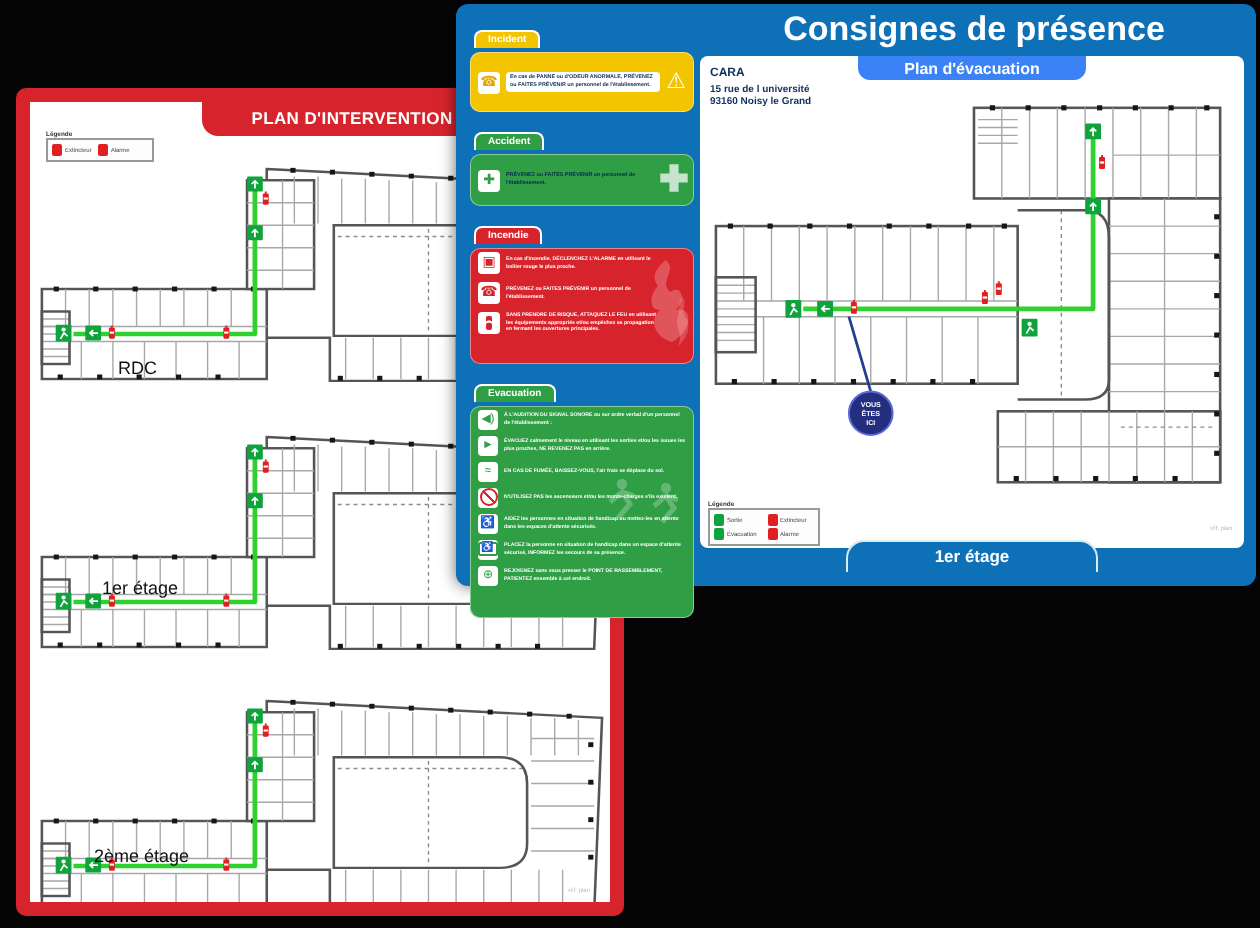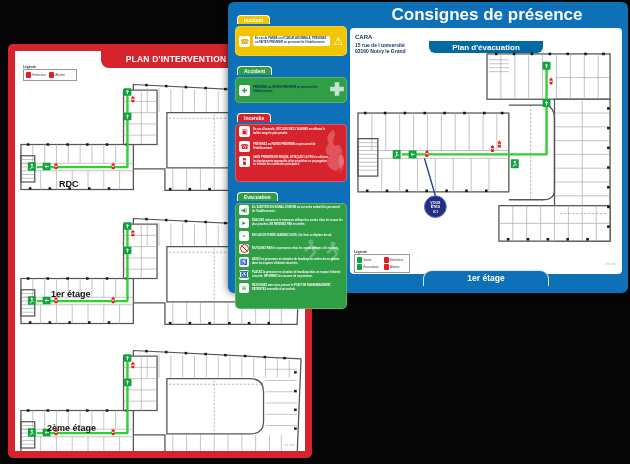--- a/index.html
+++ b/index.html
@@ -18,34 +18,34 @@
              letter-spacing:.2px; }
   .legend-r { position:absolute; left:8px; top:14px; width:54px; }
   .legend-r .lt { font-size:3.2px; color:#333; font-weight:bold; }
   .legend-box { border:.5px solid #999; background:#fdfdfd; display:flex; gap:3px;
                 padding:2px 2px; align-items:center; }
   .lg-item { display:flex; align-items:center; gap:1.5px; }
   .lg-sq { width:5px; height:6px; border-radius:1px; }
   .lg-sq.red { background:#e02020; }
   .lg-sq.grn { background:#0fa33c; }
   .lg-lbl { font-size:3px; color:#444; }
-  .floor-label { position:absolute; font-size:9px; font-weight:bold; color:#111; }
+  .floor-label { position:absolute; font-size:9px; font-weight:normal; color:#111; }
   .plan-l { position:absolute; left:2px; width:286px; height:120px; }
   .ref-txt { position:absolute; font-size:3px; color:#b9b9b9; }
 
   
   .poster-blue { position:absolute; left:228px; top:2px; width:400px; height:291px;
                  background:#0e71b8; border-radius:6px; z-index:2;
                  box-shadow:0 0 8px rgba(0,0,0,.6); }
   .main-title { position:absolute; left:124px; top:3px; width:270px; height:23px;
                 color:#fff; font-size:17px; text-align:center; }
   .white-area { position:absolute; left:122px; top:26px; width:272px; height:246px;
                 background:#fff; border-radius:4px; }
-  .plan-tab { position:absolute; left:50%; transform:translateX(-50%); top:13px;
-              width:116px; height:13px; background:#0369a1; border-radius:0 0 7px 7px;
+  .plan-tab { position:absolute; left:50%; transform:translateX(-50%); top:0;
+              width:116px; height:13px; background:#3b82f6; border-radius:0 0 7px 7px;
               color:#fff; font-weight:bold; font-size:8px; text-align:center;
               line-height:13px; border:1px solid #fff; border-top:none; }
   .address { position:absolute; left:5px; top:6px; color:#10305f; line-height:1.3; }
   .address .a1 { font-size:6px; font-weight:bold; }
   .address .a2 { font-size:5px; font-weight:bold; }
   .plan-r { position:absolute; left:2px; top:20px; width:268px; height:202px; }
   .legend-b { position:absolute; left:4px; top:222px; width:56px; }
   .legend-b .lt { font-size:3.2px; color:#333; font-weight:bold; }
   .legend-grid { border:.5px solid #999; background:#fdfdfd; display:grid;
                  grid-template-columns:1fr 1fr; gap:1px 3px; padding:2px; }

